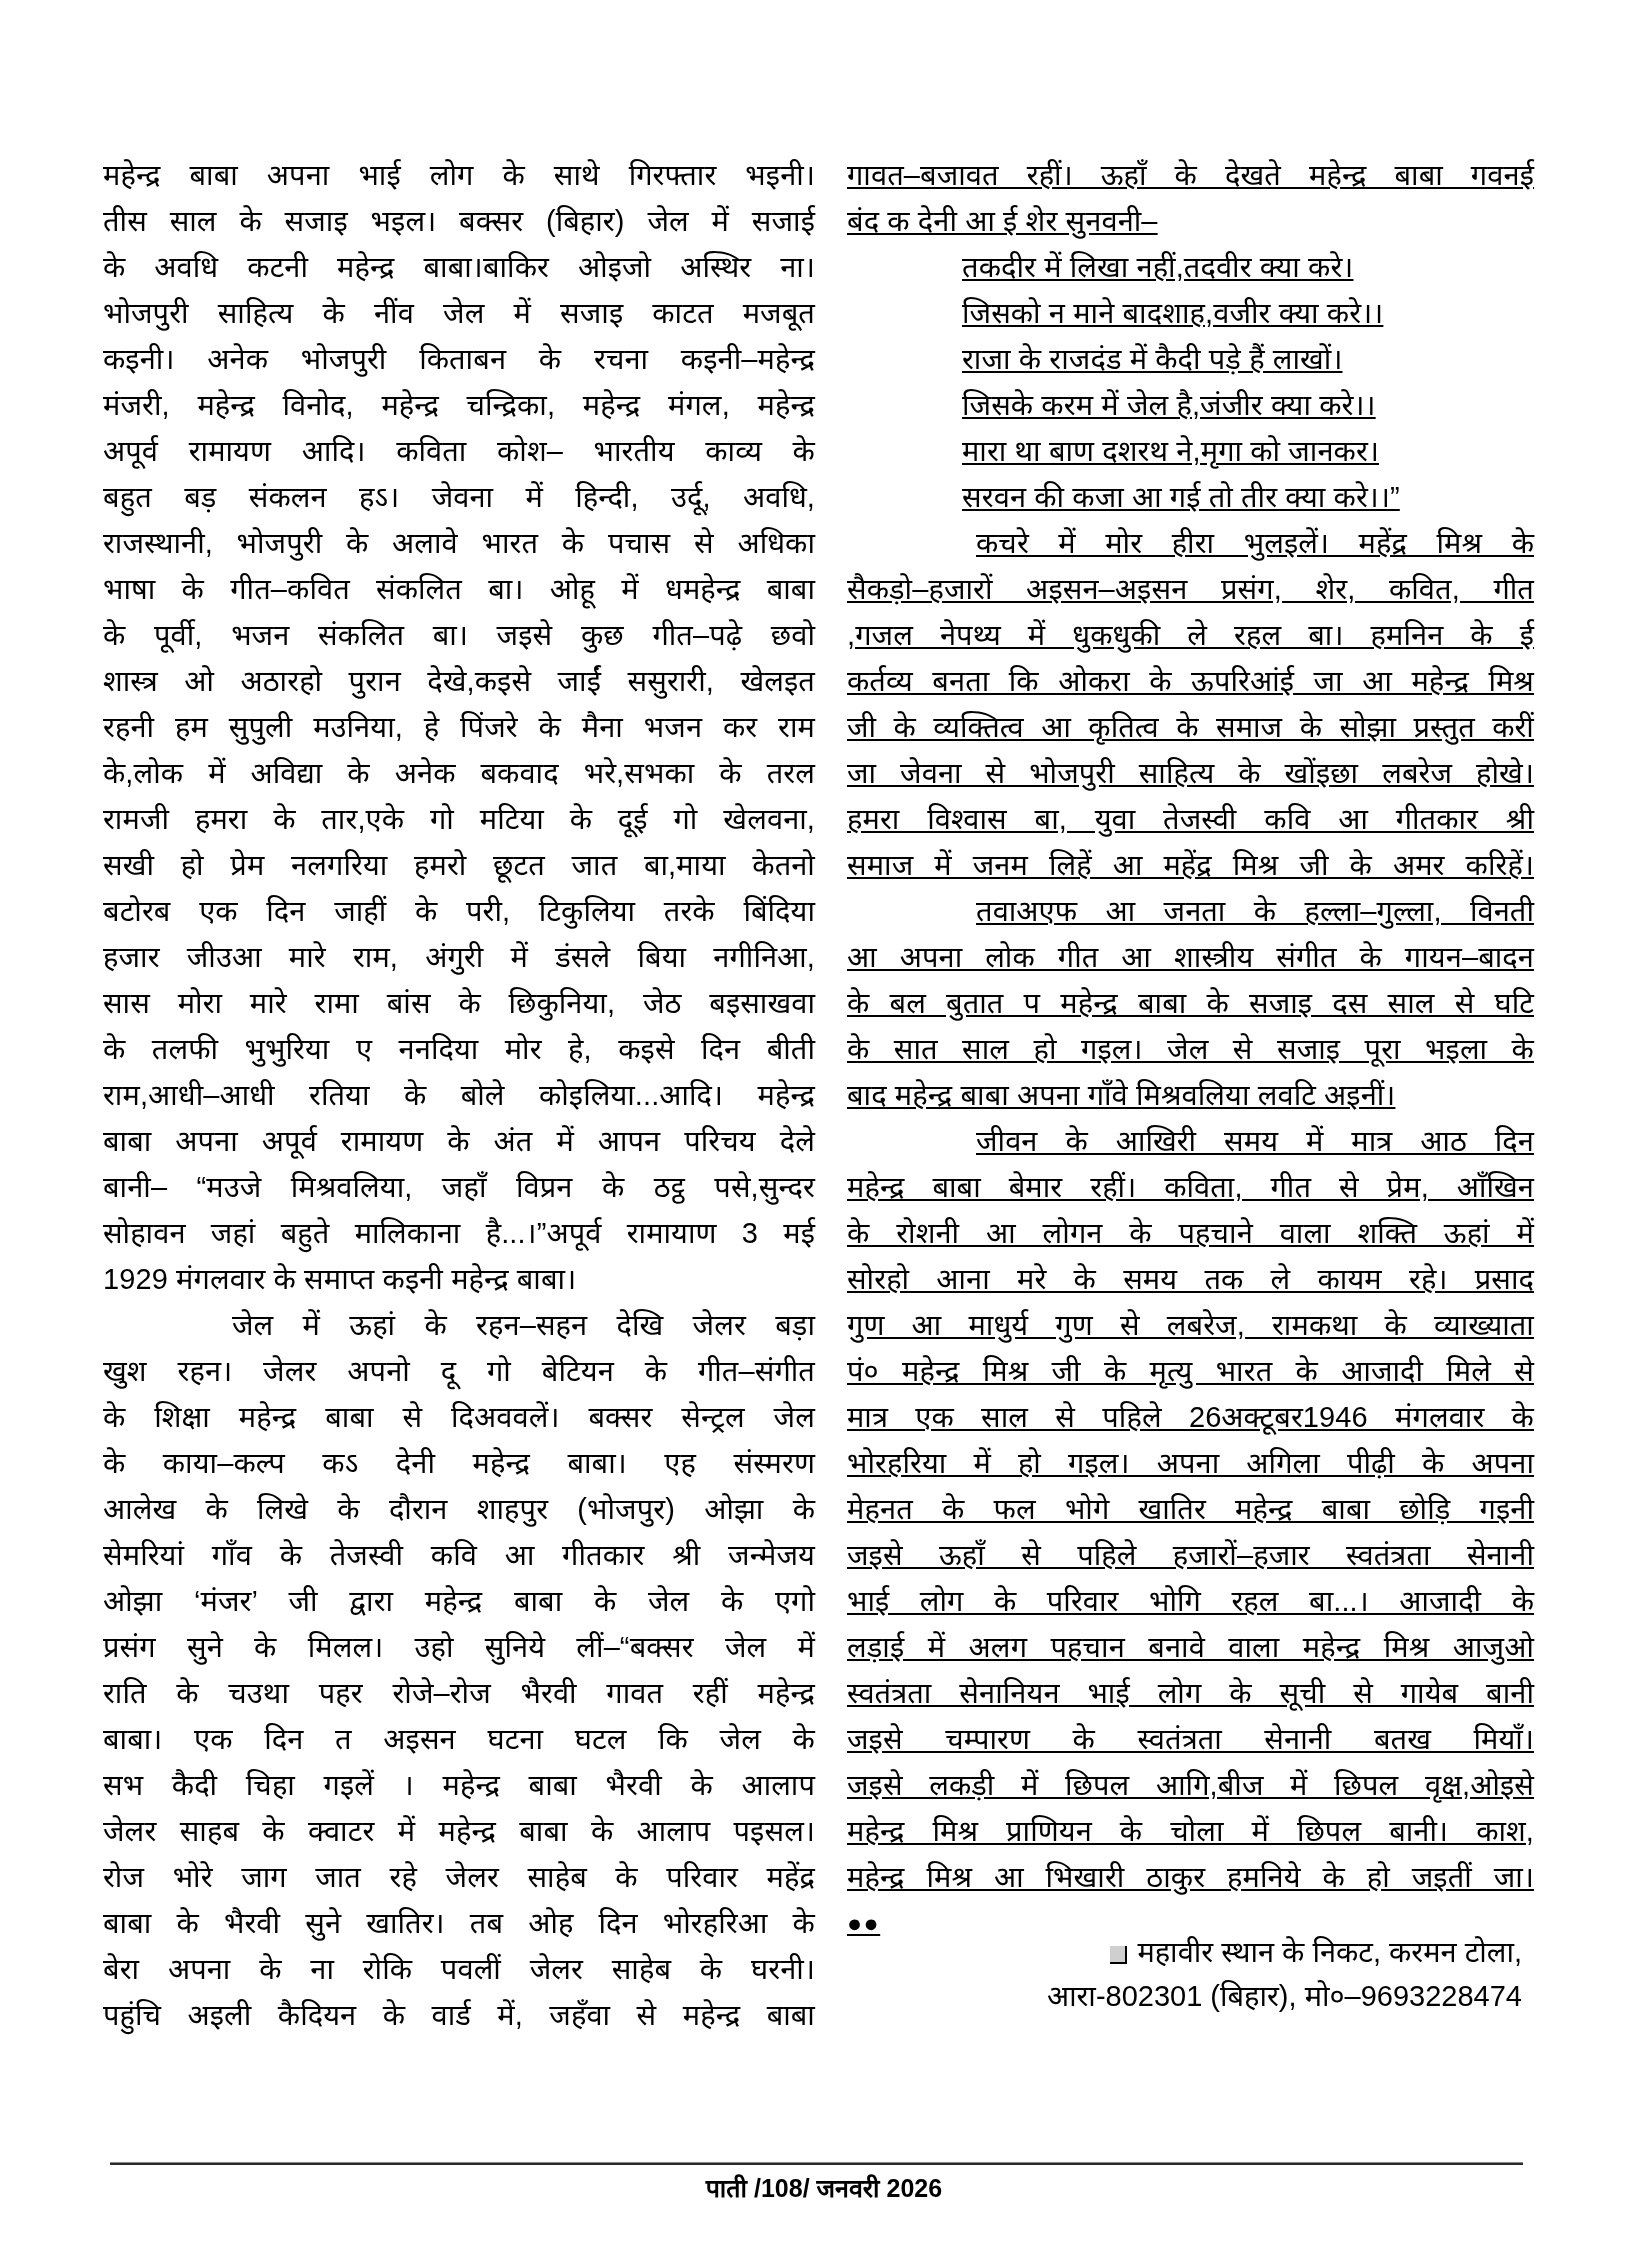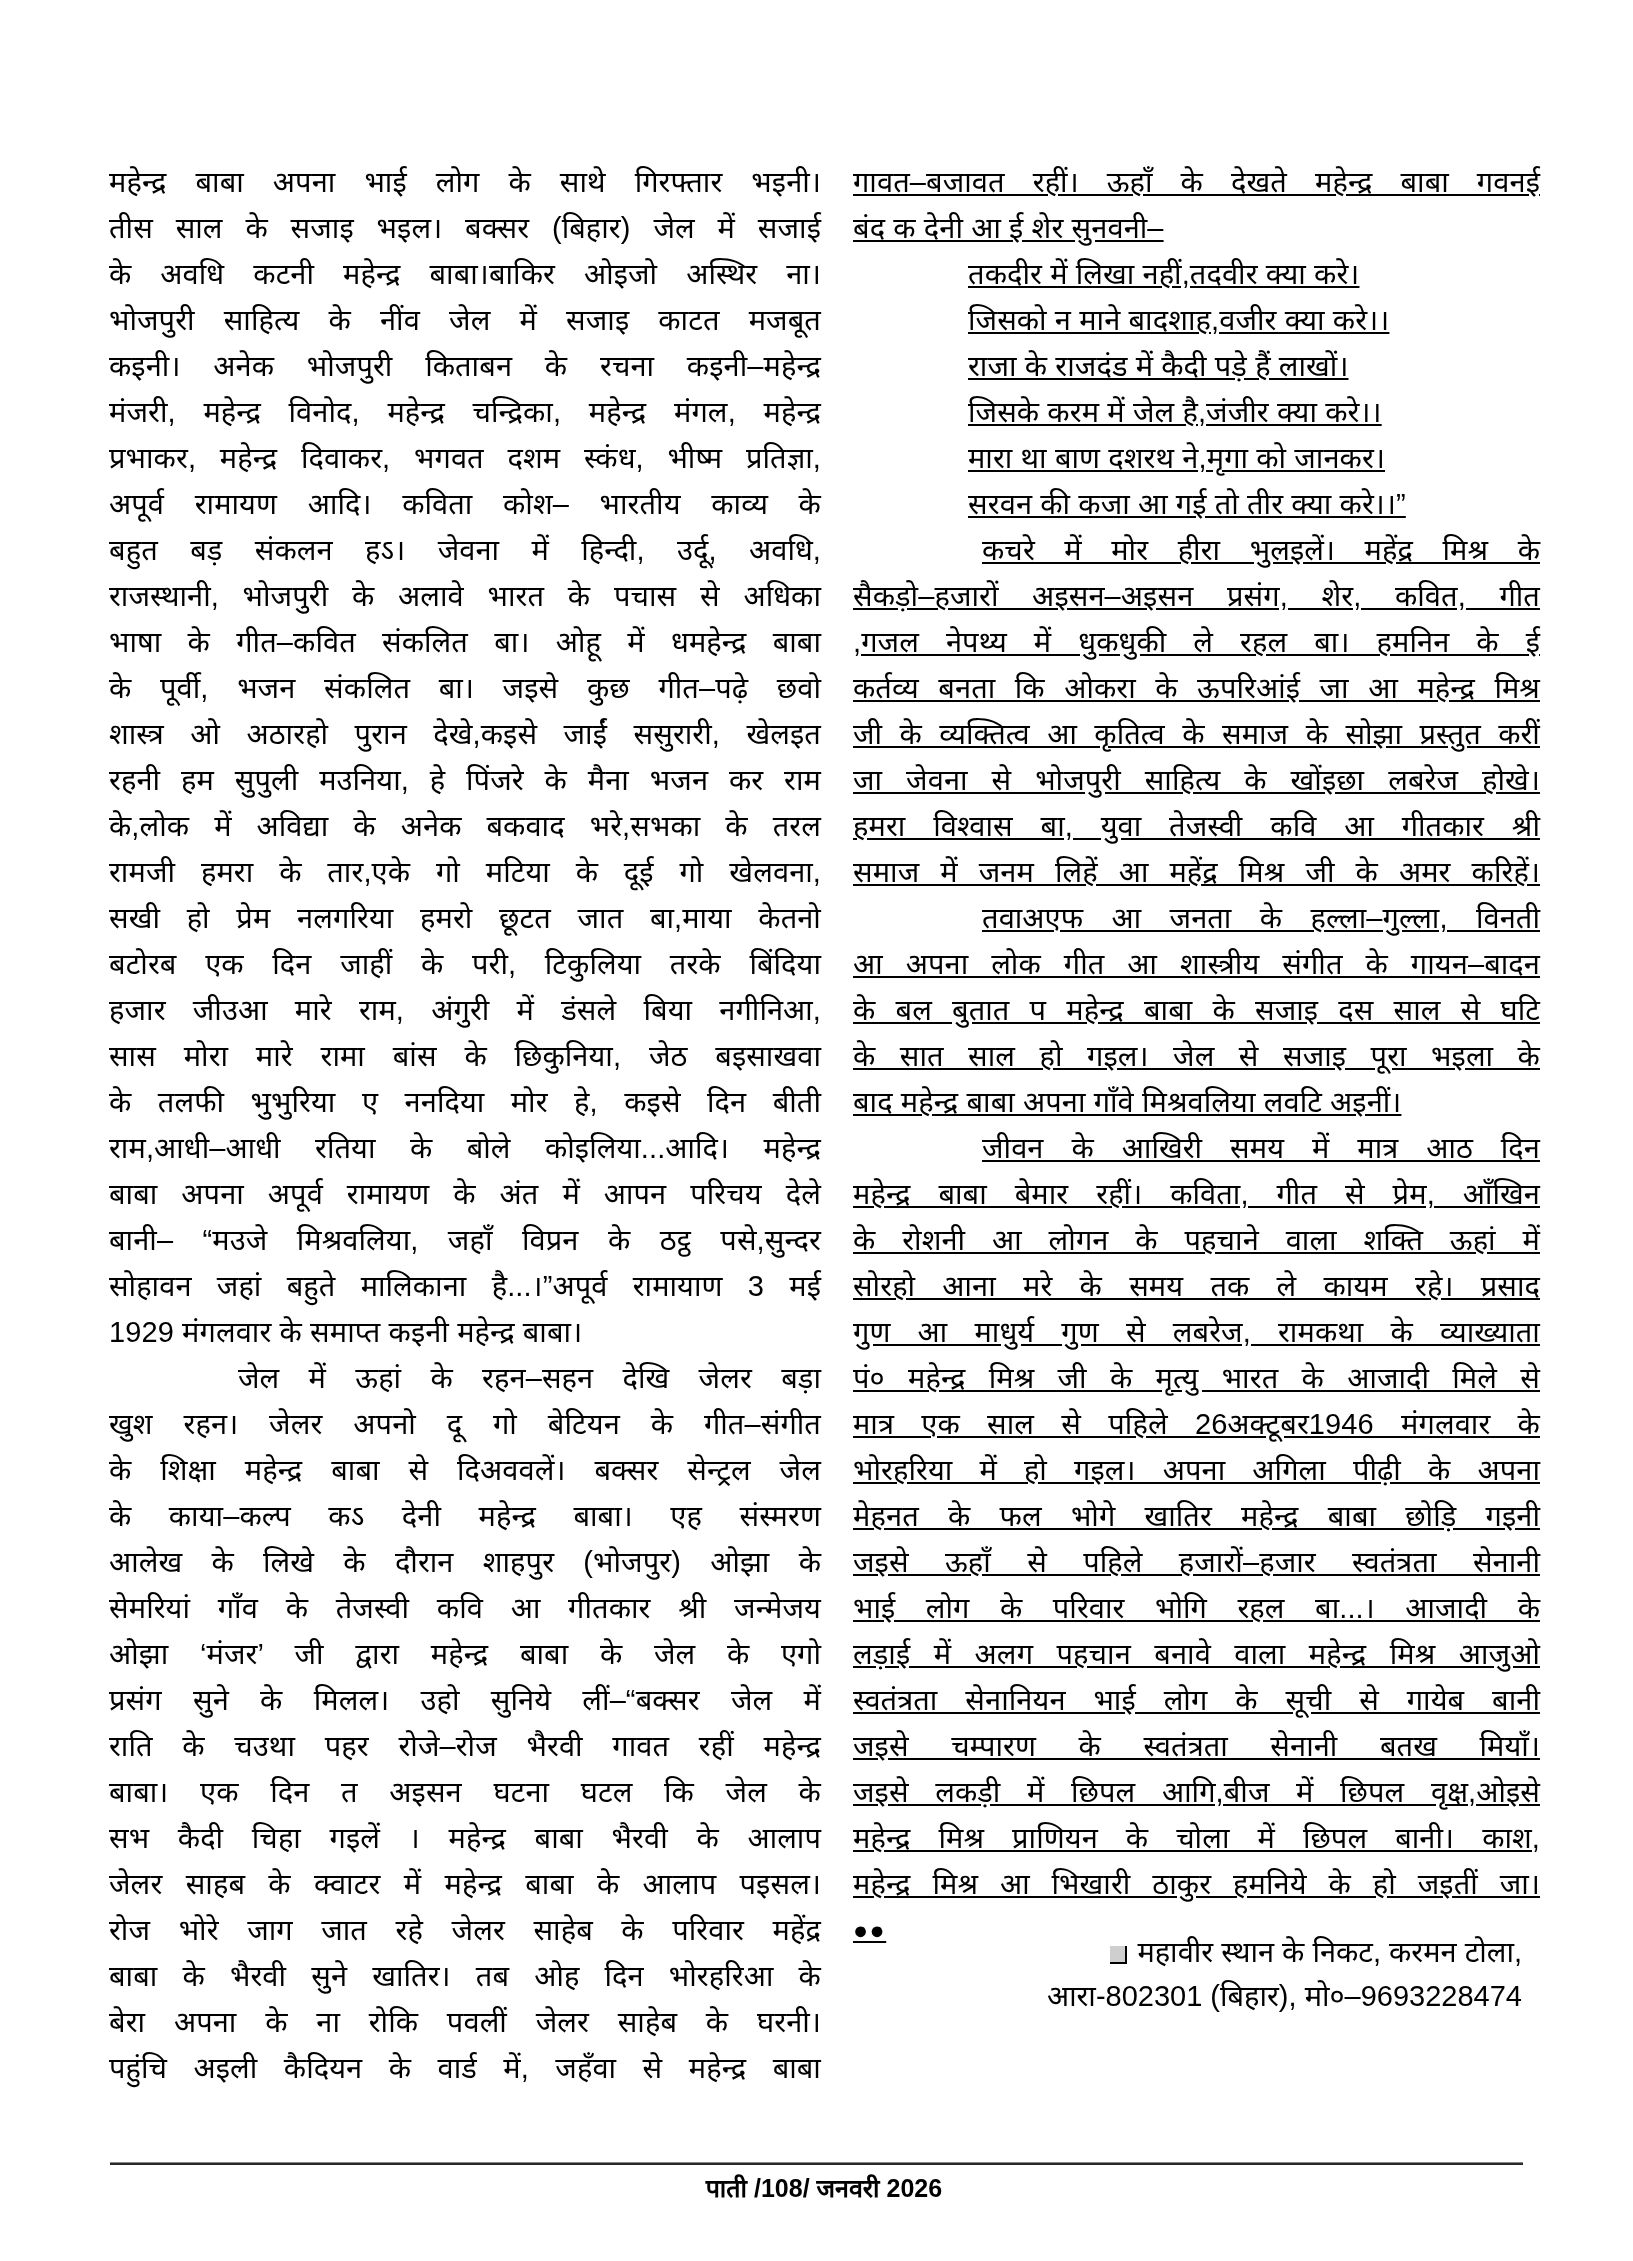--- a/index.html
+++ b/index.html
@@ -1,18 +1,18 @@
 <!DOCTYPE html>
 <html style="font-size:11.8px"><head>
 <meta charset="utf-8">
 <style>
   html, body { margin: 0; padding: 0; background: #ffffff; }
   body { width: 1633px; height: 2261px; position: relative; overflow: hidden;
          font-family: "Liberation Sans", "DejaVu Sans", sans-serif; color: #000; }
-  .column { position: absolute; top: 159px; margin-left: 6px; }
+  .column { position: absolute; top: 152px; }
   .col-left { left: 103px; width: 712px; }
   .col-right { left: 847px; width: 687px; text-decoration: underline; }
   .line {
     height: 46px; line-height: 46px; font-size: 29px;
     white-space: nowrap; text-align: justify; text-align-last: justify;
     letter-spacing: 0.1px;
   }
   .line.last { text-align-last: left; }
   .line.indent { padding-left: 129px; }
   .line.verse { padding-left: 115px; text-align: right; text-align-last: left; }
@@ -30,21 +30,20 @@
 </head>
 <body>
 
 <div class="column col-left" id="col-left">
     <div class="line">महेन्द्र बाबा अपना भाई लोग के साथे गिरफ्तार भइनी।</div>
     <div class="line">तीस साल के सजाइ भइल। बक्सर (बिहार) जेल में सजाई</div>
     <div class="line">के अवधि कटनी महेन्द्र बाबा।बाकिर ओइजो अस्थिर ना।</div>
     <div class="line">भोजपुरी साहित्य के नींव जेल में सजाइ काटत मजबूत</div>
     <div class="line">कइनी। अनेक भोजपुरी किताबन के रचना कइनी–महेन्द्र</div>
     <div class="line">मंजरी, महेन्द्र विनोद, महेन्द्र चन्द्रिका, महेन्द्र मंगल, महेन्द्र</div>
-    <div class="line">प्रभाकर, महेन्द्र दिवाकर, भगवत दशम स्कंध, भीष्म प्रतिज्ञा,</div>
     <div class="line">अपूर्व रामायण आदि। कविता कोश– भारतीय काव्य के</div>
     <div class="line">बहुत बड़ संकलन हऽ। जेवना में हिन्दी, उर्दू, अवधि,</div>
     <div class="line">राजस्थानी, भोजपुरी के अलावे भारत के पचास से अधिका</div>
     <div class="line">भाषा के गीत–कवित संकलित बा। ओहू में धमहेन्द्र बाबा</div>
     <div class="line">के पूर्वी, भजन संकलित बा। जइसे कुछ गीत–पढ़े छवो</div>
     <div class="line">शास्त्र ओ अठारहो पुरान देखे,कइसे जाईं ससुरारी, खेलइत</div>
     <div class="line">रहनी हम सुपुली मउनिया, हे पिंजरे के मैना भजन कर राम</div>
     <div class="line">के,लोक में अविद्या के अनेक बकवाद भरे,सभका के तरल</div>
     <div class="line">रामजी हमरा के तार,एके गो मटिया के दूई गो खेलवना,</div>
     <div class="line">सखी हो प्रेम नलगरिया हमरो छूटत जात बा,माया केतनो</div>

